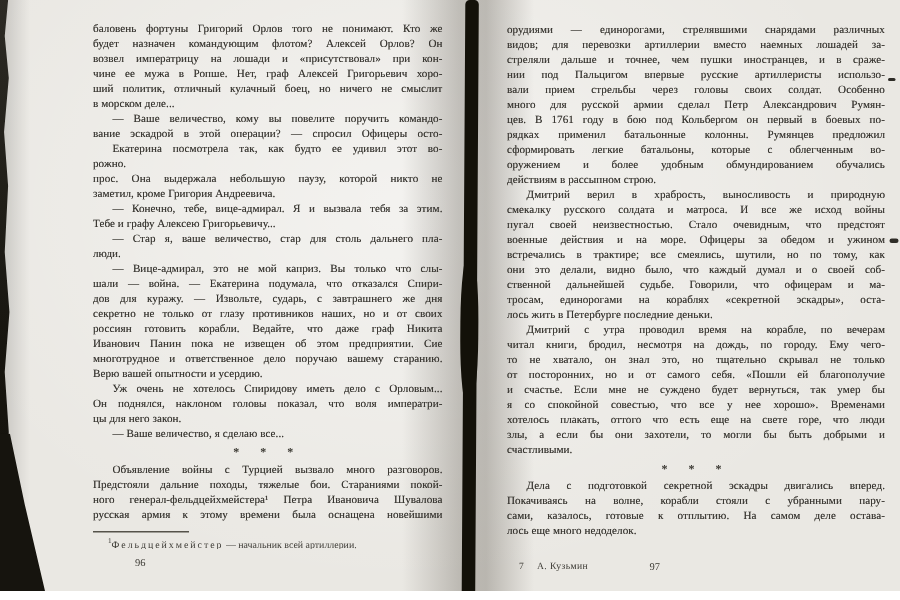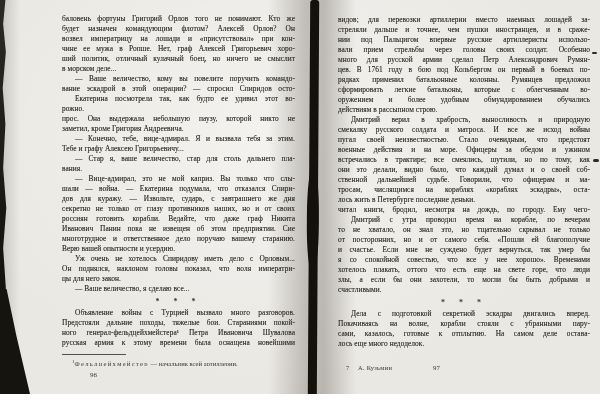--- a/index.html
+++ b/index.html
@@ -119,29 +119,29 @@
 
   <div class="page-col left-col">
     <div id="left-body-top">
         <div class="line">баловень фортуны Григорий Орлов того не понимают. Кто же</div>
         <div class="line">будет назначен командующим флотом? Алексей Орлов? Он</div>
         <div class="line">возвел императрицу на лошади и «присутствовал» при кон-</div>
         <div class="line">чине ее мужа в Ропше. Нет, граф Алексей Григорьевич хоро-</div>
         <div class="line">ший политик, отличный кулачный боец, но ничего не смыслит</div>
         <div class="line last">в морском деле...</div>
         <div class="line indent">— Ваше величество, кому вы повелите поручить командо-</div>
-        <div class="line">вание эскадрой в этой операции? — спросил Спиридов осто-</div>
+        <div class="line">вание эскадрой в этой операции? — спросил Офицеры осто-</div>
         <div class="line indent">Екатерина посмотрела так, как будто ее удивил этот во-</div>
         <div class="line last">рожно.</div>
         <div class="line">прос. Она выдержала небольшую паузу, которой никто не</div>
         <div class="line last">заметил, кроме Григория Андреевича.</div>
         <div class="line indent">— Конечно, тебе, вице-адмирал. Я и вызвала тебя за этим.</div>
         <div class="line last">Тебе и графу Алексею Григорьевичу...</div>
         <div class="line indent">— Стар я, ваше величество, стар для столь дальнего пла-</div>
-        <div class="line last">вания.</div>
+        <div class="line last">люди.</div>
         <div class="line indent">— Вице-адмирал, это не мой каприз. Вы только что слы-</div>
         <div class="line">шали — война. — Екатерина подумала, что отказался Спири-</div>
         <div class="line">дов для куражу. — Извольте, сударь, с завтрашнего же дня</div>
         <div class="line">секретно не только от глазу противников наших, но и от своих</div>
         <div class="line">россиян готовить корабли. Ведайте, что даже граф Никита</div>
         <div class="line">Иванович Панин пока не извещен об этом предприятии. Сие</div>
         <div class="line">многотрудное и ответственное дело поручаю вашему старанию.</div>
         <div class="line last">Верю вашей опытности и усердию.</div>
         <div class="line indent">Уж очень не хотелось Спиридову иметь дело с Орловым...</div>
         <div class="line">Он поднялся, наклоном головы показал, что воля императри-</div>
@@ -155,41 +155,42 @@
         <div class="line">ного генерал-фельдцейхмейстера¹ Петра Ивановича Шувалова</div>
         <div class="line">русская армия к этому времени была оснащена новейшими</div>
       </div>
     <div class="footnote-rule"></div>
     <div class="footnote"><sup>1</sup><span class="fn-term">Фельдцейхмейстер</span><span> — начальник всей артиллерии.</span></div>
     <div class="pageno-left">96</div>
   </div>
 
   <div class="page-col right-col">
     <div id="right-body-top">
+        <div class="line">орудиями — единорогами, стрелявшими снарядами различных</div>
         <div class="line">видов; для перевозки артиллерии вместо наемных лошадей за-</div>
         <div class="line">стреляли дальше и точнее, чем пушки иностранцев, и в сраже-</div>
         <div class="line">нии под Пальцигом впервые русские артиллеристы использо-</div>
         <div class="line">вали прием стрельбы через головы своих солдат. Особенно</div>
         <div class="line">много для русской армии сделал Петр Александрович Румян-</div>
         <div class="line">цев. В 1761 году в бою под Кольбергом он первый в боевых по-</div>
         <div class="line">рядках применил батальонные колонны. Румянцев предложил</div>
         <div class="line">сформировать легкие батальоны, которые с облегченным во-</div>
         <div class="line">оружением и более удобным обмундированием обучались</div>
         <div class="line last">действиям в рассыпном строю.</div>
         <div class="line indent">Дмитрий верил в храбрость, выносливость и природную</div>
         <div class="line">смекалку русского солдата и матроса. И все же исход войны</div>
         <div class="line">пугал своей неизвестностью. Стало очевидным, что предстоят</div>
         <div class="line">военные действия и на море. Офицеры за обедом и ужином</div>
         <div class="line">встречались в трактире; все смеялись, шутили, но по тому, как</div>
         <div class="line">они это делали, видно было, что каждый думал и о своей соб-</div>
         <div class="line">ственной дальнейшей судьбе. Говорили, что офицерам и ма-</div>
-        <div class="line">тросам, числящимся на кораблях «кораблях эскадры», оста-</div>
+        <div class="line">тросам, единорогами на кораблях «секретной эскадры», оста-</div>
         <div class="line last">лось жить в Петербурге последние деньки.</div>
+        <div class="line indent">Дмитрий с утра проводил время на корабле, по вечерам</div>
         <div class="line">читал книги, бродил, несмотря на дождь, по городу. Ему чего-</div>
-        <div class="line indent">Дмитрий с утра проводил время на корабле, по вечерам</div>
         <div class="line">то не хватало, он знал это, но тщательно скрывал не только</div>
         <div class="line">от посторонних, но и от самого себя. «Пошли ей благополучие</div>
         <div class="line">и счастье. Если мне не суждено будет вернуться, так умер бы</div>
         <div class="line">я со спокойной совестью, что все у нее хорошо». Временами</div>
         <div class="line">хотелось плакать, оттого что есть еще на свете горе, что люди</div>
         <div class="line">злы, а если бы они захотели, то могли бы быть добрыми и</div>
         <div class="line last">счастливыми.</div>
       </div>
     <div class="separator">* * *</div>
     <div id="right-body-bottom">

